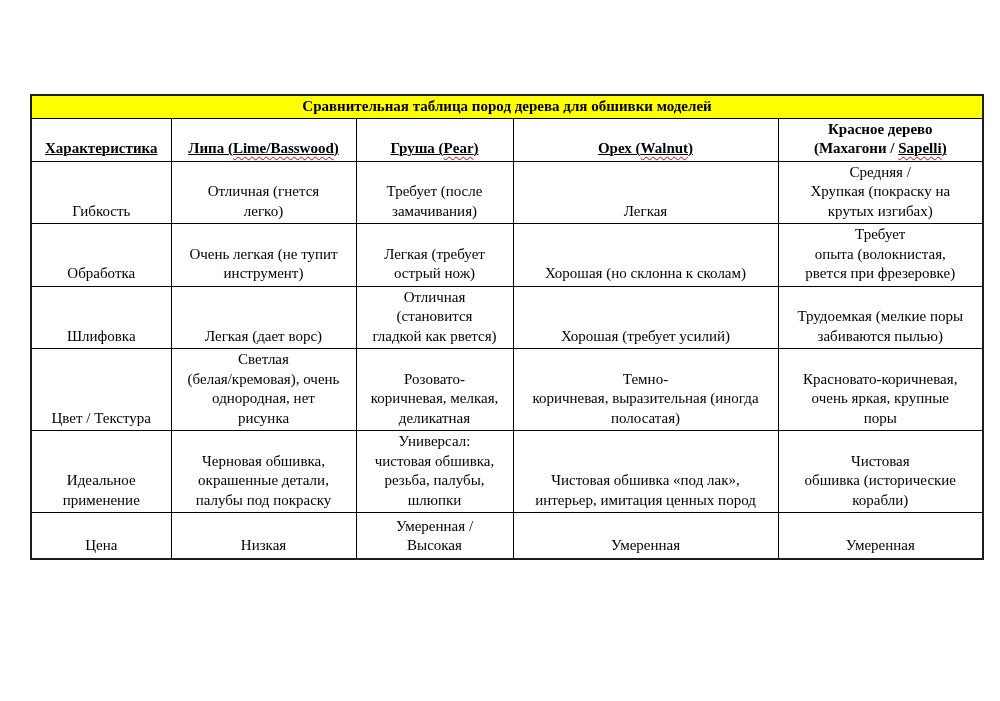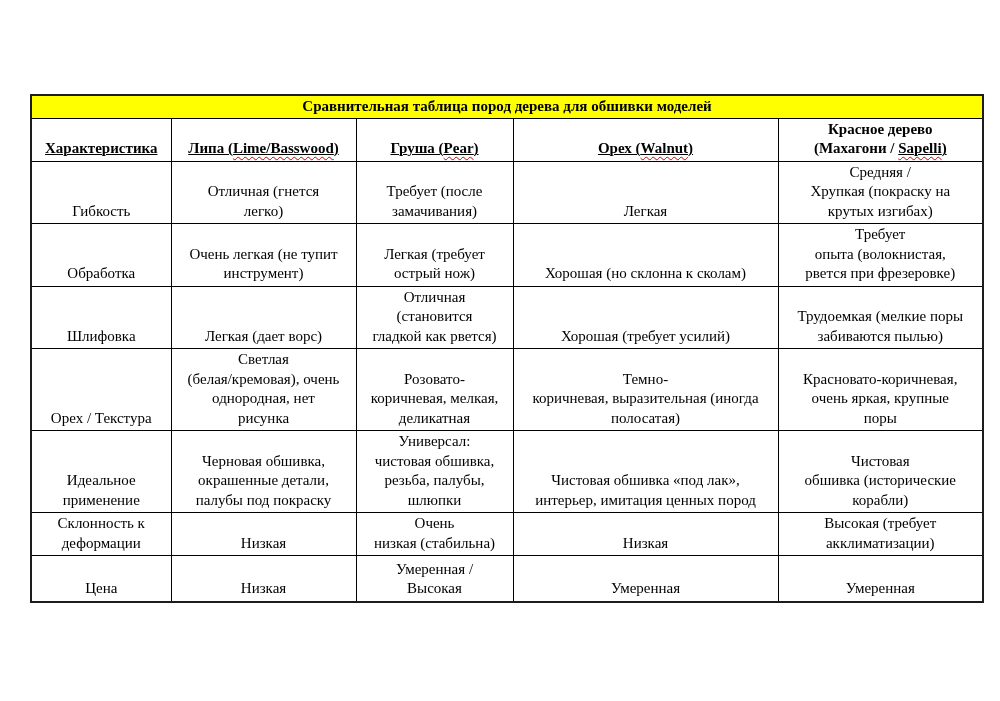--- a/index.html
+++ b/index.html
@@ -108,21 +108,21 @@
           <th class="row-label">Шлифовка</th>
           <td>Легкая (дает ворс)</td>
           <td>Отличная
 (становится
 гладкой как рвется)</td>
           <td>Хорошая (требует усилий)</td>
           <td>Трудоемкая (мелкие поры
 забиваются пылью)</td>
         </tr>
         <tr style="height: 80px;">
-          <th class="row-label">Орех / Текстура</th>
+          <th class="row-label">Цвет / Текстура</th>
           <td>Светлая
 (белая/кремовая), очень
 однородная, нет
 рисунка</td>
           <td>Розовато-
 коричневая, мелкая,
 деликатная</td>
           <td>Темно-
 коричневая, выразительная (иногда
 полосатая)</td>
@@ -138,29 +138,20 @@
           <td>Универсал:
 чистовая обшивка,
 резьба, палубы,
 шлюпки</td>
           <td>Чистовая обшивка «под лак»,
 интерьер, имитация ценных пород</td>
           <td>Чистовая
 обшивка (исторические
 корабли)</td>
         </tr>
-        <tr style="height: 37px;">
-          <th class="row-label">Склонность к деформации</th>
-          <td>Низкая</td>
-          <td>Очень
-низкая (стабильна)</td>
-          <td>Низкая</td>
-          <td>Высокая (требует
-акклиматизации)</td>
-        </tr>
         <tr style="height: 46px;">
           <th class="row-label">Цена</th>
           <td>Низкая</td>
           <td>Умеренная /
 Высокая</td>
           <td>Умеренная</td>
           <td>Умеренная</td>
         </tr>
       </tbody>
   </table>

